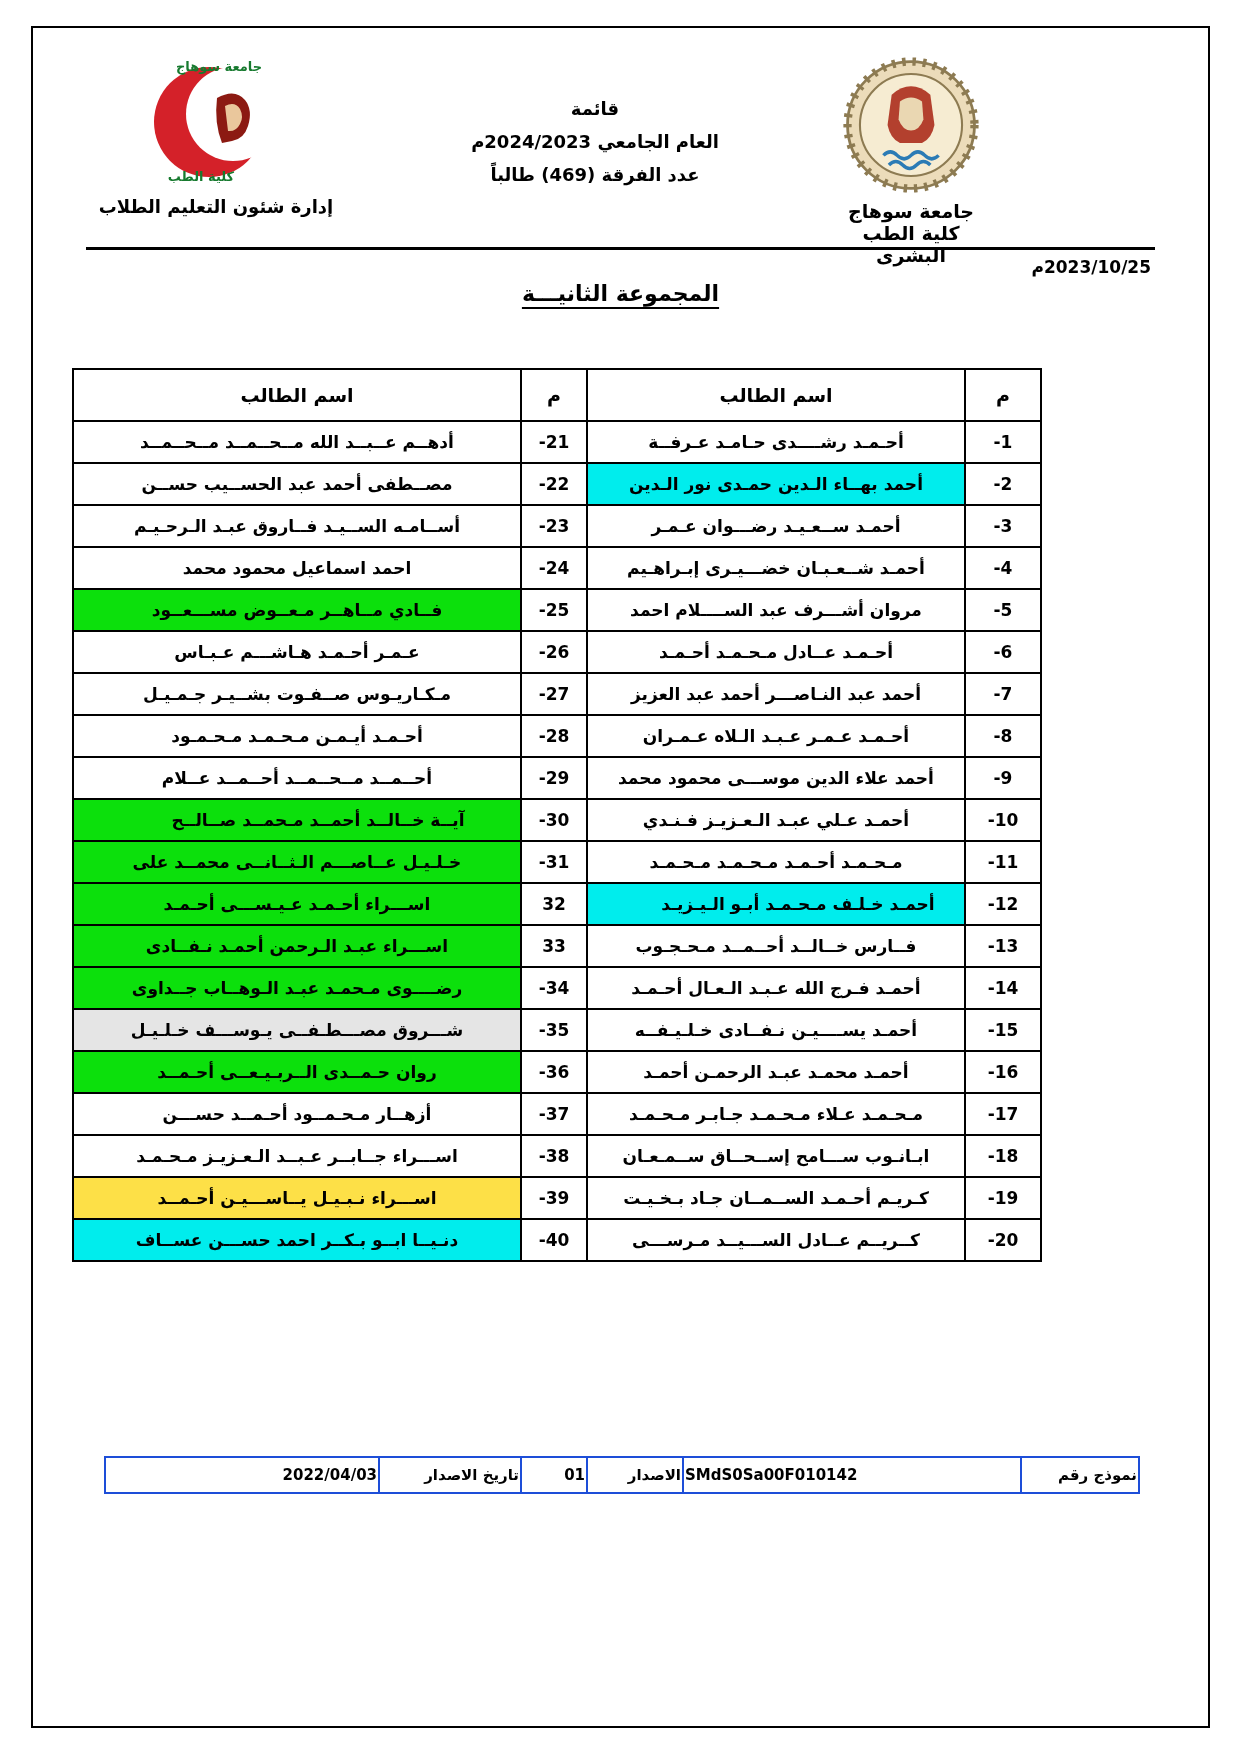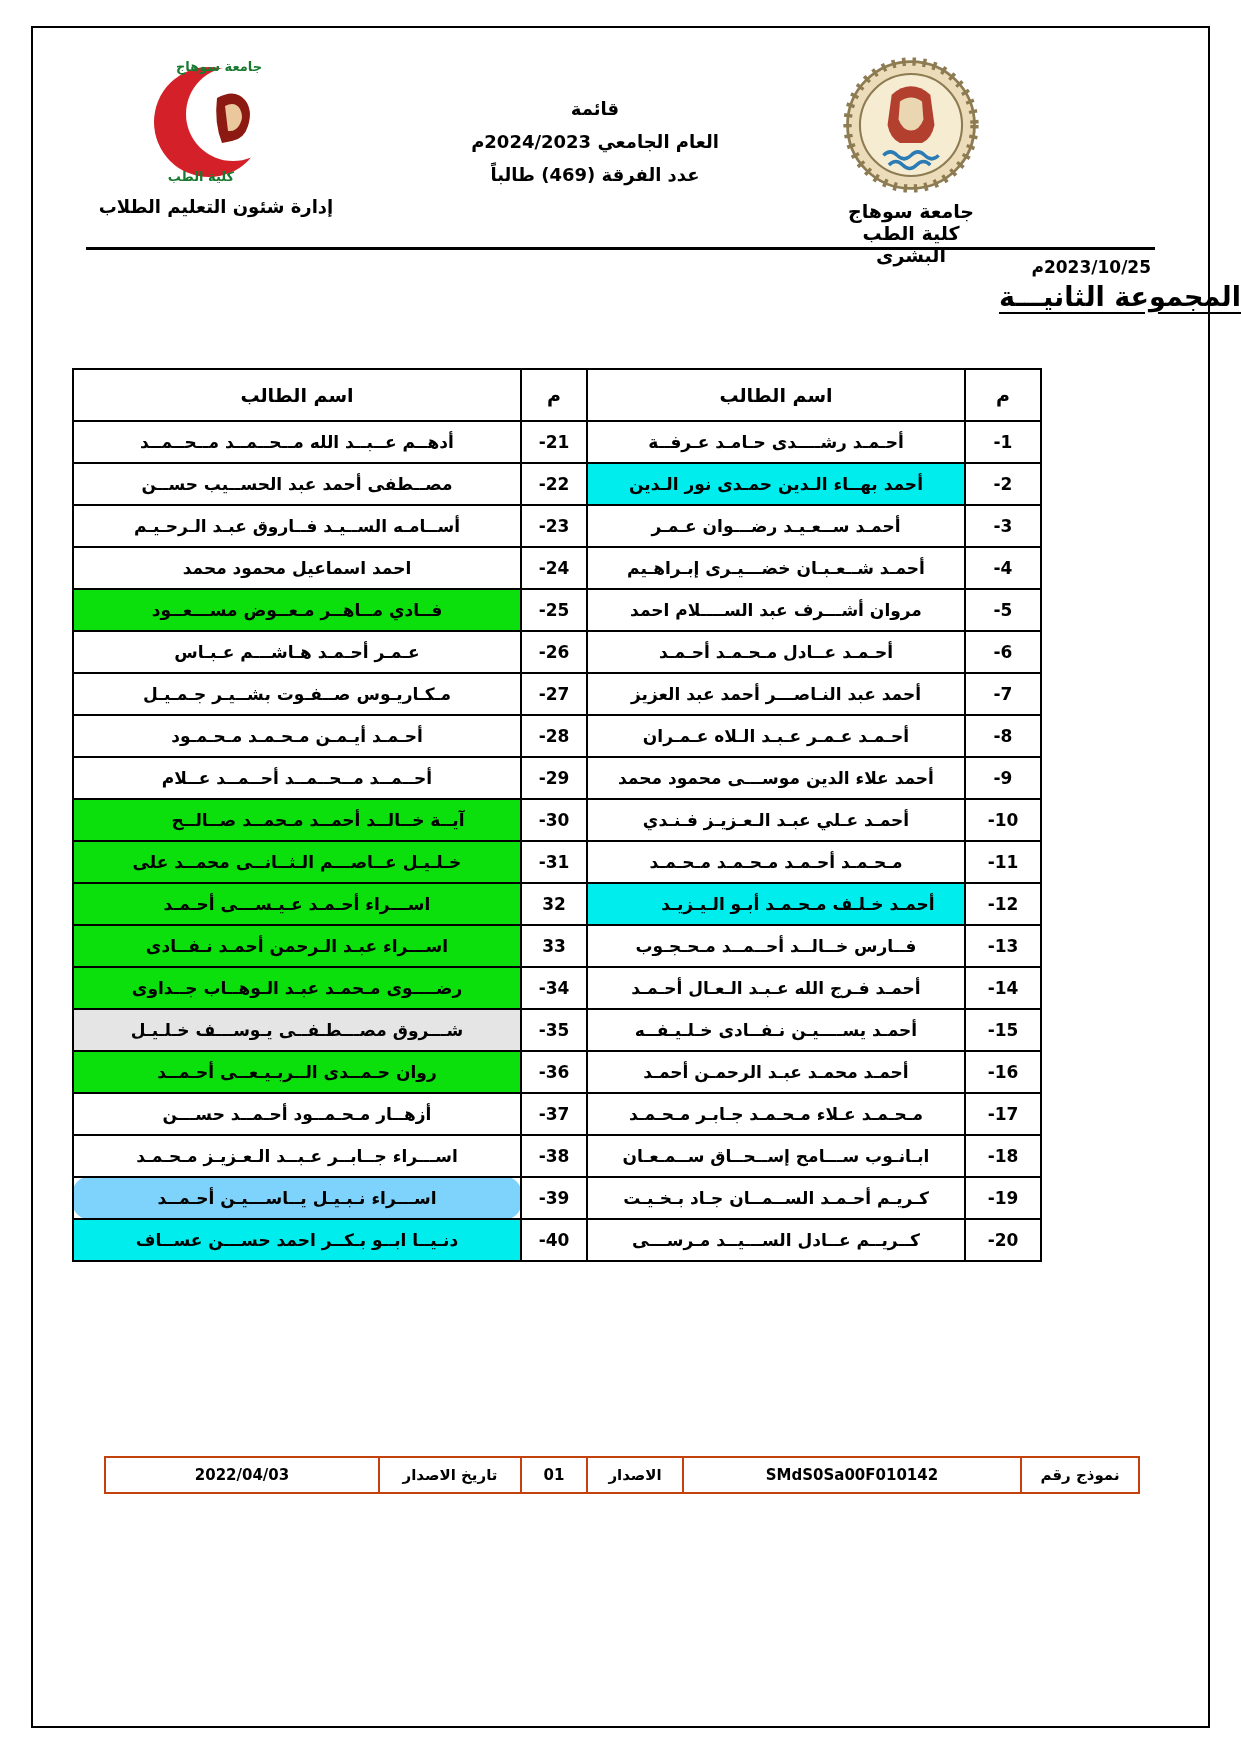--- a/index.html
+++ b/index.html
@@ -14,37 +14,37 @@
   
   #hdr-right{position:absolute;top:56px;right:248px;width:164px;text-align:center;}
   #hdr-right .uni{font-size:19px;margin-top:2px;}
   #hdr-right .fac{font-size:19px;}
   #hdr-center{position:absolute;top:92px;left:430px;width:330px;text-align:center;font-size:18px;line-height:33px;}
   #hdr-left{position:absolute;top:56px;left:84px;width:264px;text-align:center;}
   #hdr-left .dept{font-size:18px;margin-top:8px;}
 
   #rule{position:absolute;top:247px;left:86px;right:86px;height:3px;background:#000;}
   #date{position:absolute;top:257px;right:90px;font-size:17px;}
-  #group-title{position:absolute;top:281px;left:0;width:100%;font-size:27px;
+  #group-title{position:absolute;top:281px;left:0;width:100%;text-align:center;font-size:22px;
                text-decoration:underline;text-underline-offset:6px;}
 
   
   #students{position:absolute;top:368px;left:72px;width:968px;border-collapse:collapse;
             table-layout:fixed;direction:rtl;font-size:17px;}
   #students th,#students td{border:2px solid #000;text-align:center;vertical-align:middle;
             overflow:hidden;white-space:nowrap;}
   #students th{height:48px;font-size:19px;background:#fff;text-align:center;}
   #students td{height:38px;}
   #students td.name{padding:0 4px;}
   .c-sr{width:76px}.c-nr{width:378px}.c-sl{width:66px}.c-nl{width:448px}
 
   
   #doc-footer{position:absolute;top:1456px;left:104px;width:1034px;border-collapse:collapse;
               table-layout:fixed;direction:rtl;font-size:15px;}
-  #doc-footer td{border:2px solid #c2410c;height:32px;text-align:center;overflow:hidden;white-space:nowrap;}
+  #doc-footer td{border:2px solid #1d4ed8;height:32px;overflow:hidden;white-space:nowrap;}
   #doc-footer td.ltr{direction:ltr;}
   .f1{width:118px}.f2{width:338px}.f3{width:96px}.f4{width:66px}.f5{width:142px}.f6{width:274px}
 </style>
 </head>
 <body>
 
 <div id="page">
   <div id="frame"></div>
 
   <div id="hdr-right">
@@ -204,21 +204,21 @@
         <tr>
           <td class="serial">18-</td>
           <td class="name">ابـانـوب ســـامح إســحــاق ســمـعـان</td>
           <td class="serial">38-</td>
           <td class="name">اســـراء جــابــر عـبــد الـعـزيـز مـحـمـد</td>
         </tr>
         <tr>
           <td class="serial">19-</td>
           <td class="name">كـريـم أحـمـد الســمــان جـاد بـخـيـت</td>
           <td class="serial">39-</td>
-          <td class="name" style="background: #7dd3fc; border-radius: 15px;">اســـراء نـبـيـل يــاســـيـن أحـمــد</td>
+          <td class="name" style="background: #fde047;">اســـراء نـبـيـل يــاســـيـن أحـمــد</td>
         </tr>
         <tr>
           <td class="serial">20-</td>
           <td class="name">كــريــم عــادل الســـيــد مـرســـى</td>
           <td class="serial">40-</td>
           <td class="name" style="background: rgb(0, 237, 237);">دنـيــا ابــو بـكــر احمد حســـن عســاف</td>
         </tr>
       </tbody>
   </table>
 

